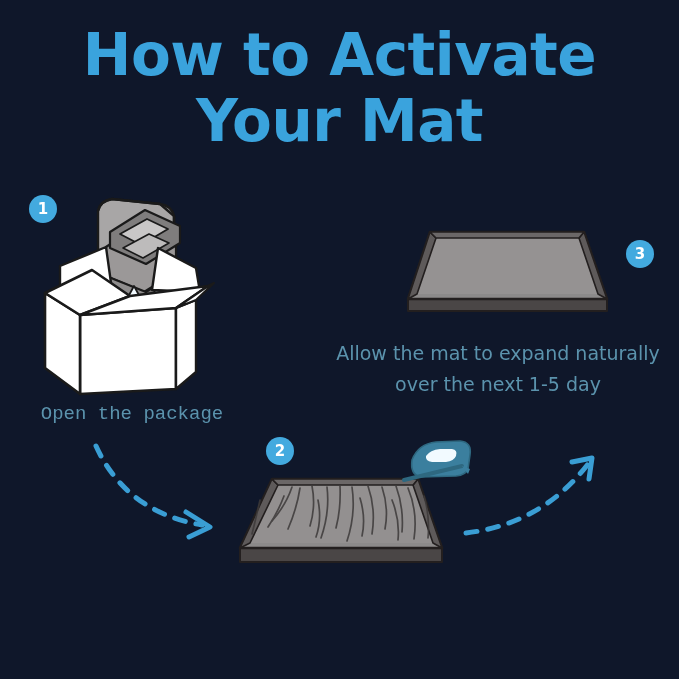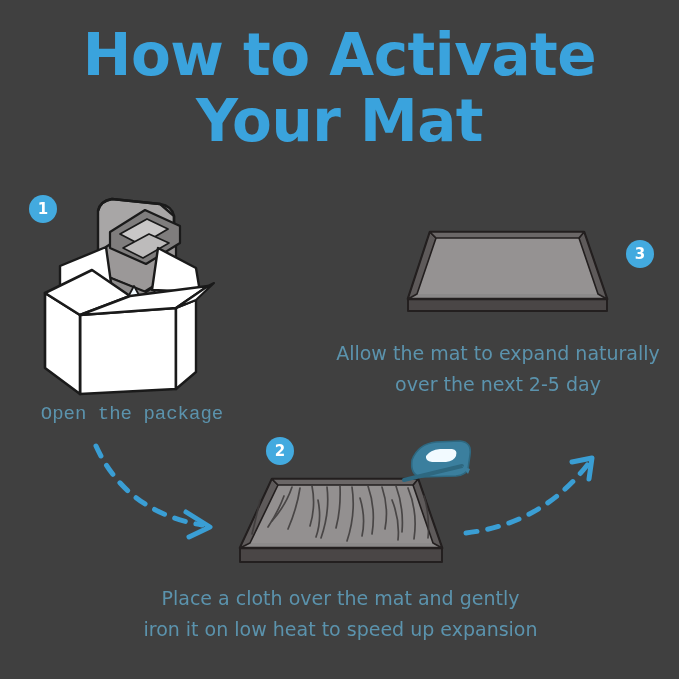--- a/index.html
+++ b/index.html
@@ -10,21 +10,21 @@
     width: 679px;
     height: 679px;
     background: #f2faff;
     font-family: "Liberation Sans", sans-serif;
     overflow: hidden;
   }
   #infographic {
     position: relative;
     width: 679px;
     height: 679px;
-    background: #404040;
+    background: #0f172a;
   }
 
   
   .title-block {
     position: absolute;
     left: 0;
     top: 26px;
     width: 679px;
     text-align: center;
     line-height: 1.0;
@@ -220,21 +220,17 @@
   <div class="badge" id="badge-1">1</div>
   <div class="badge" id="badge-2">2</div>
   <div class="badge" id="badge-3">3</div>
 
   <div class="caption" id="caption-1">
     <span class="cl">Open the package</span>
   </div>
 
   <div class="caption" id="caption-3">
     <span class="cl">Allow the mat to expand naturally</span>
-    <span class="cl">over the next 2-5 day</span>
+    <span class="cl">over the next 1-5 day</span>
   </div>
 
-  <div class="caption" id="caption-2">
-    <span class="cl">Place a cloth over the mat and gently</span>
-    <span class="cl">iron it on low heat to speed up expansion</span>
-  </div>
 
 </div>
 
 </body></html>

